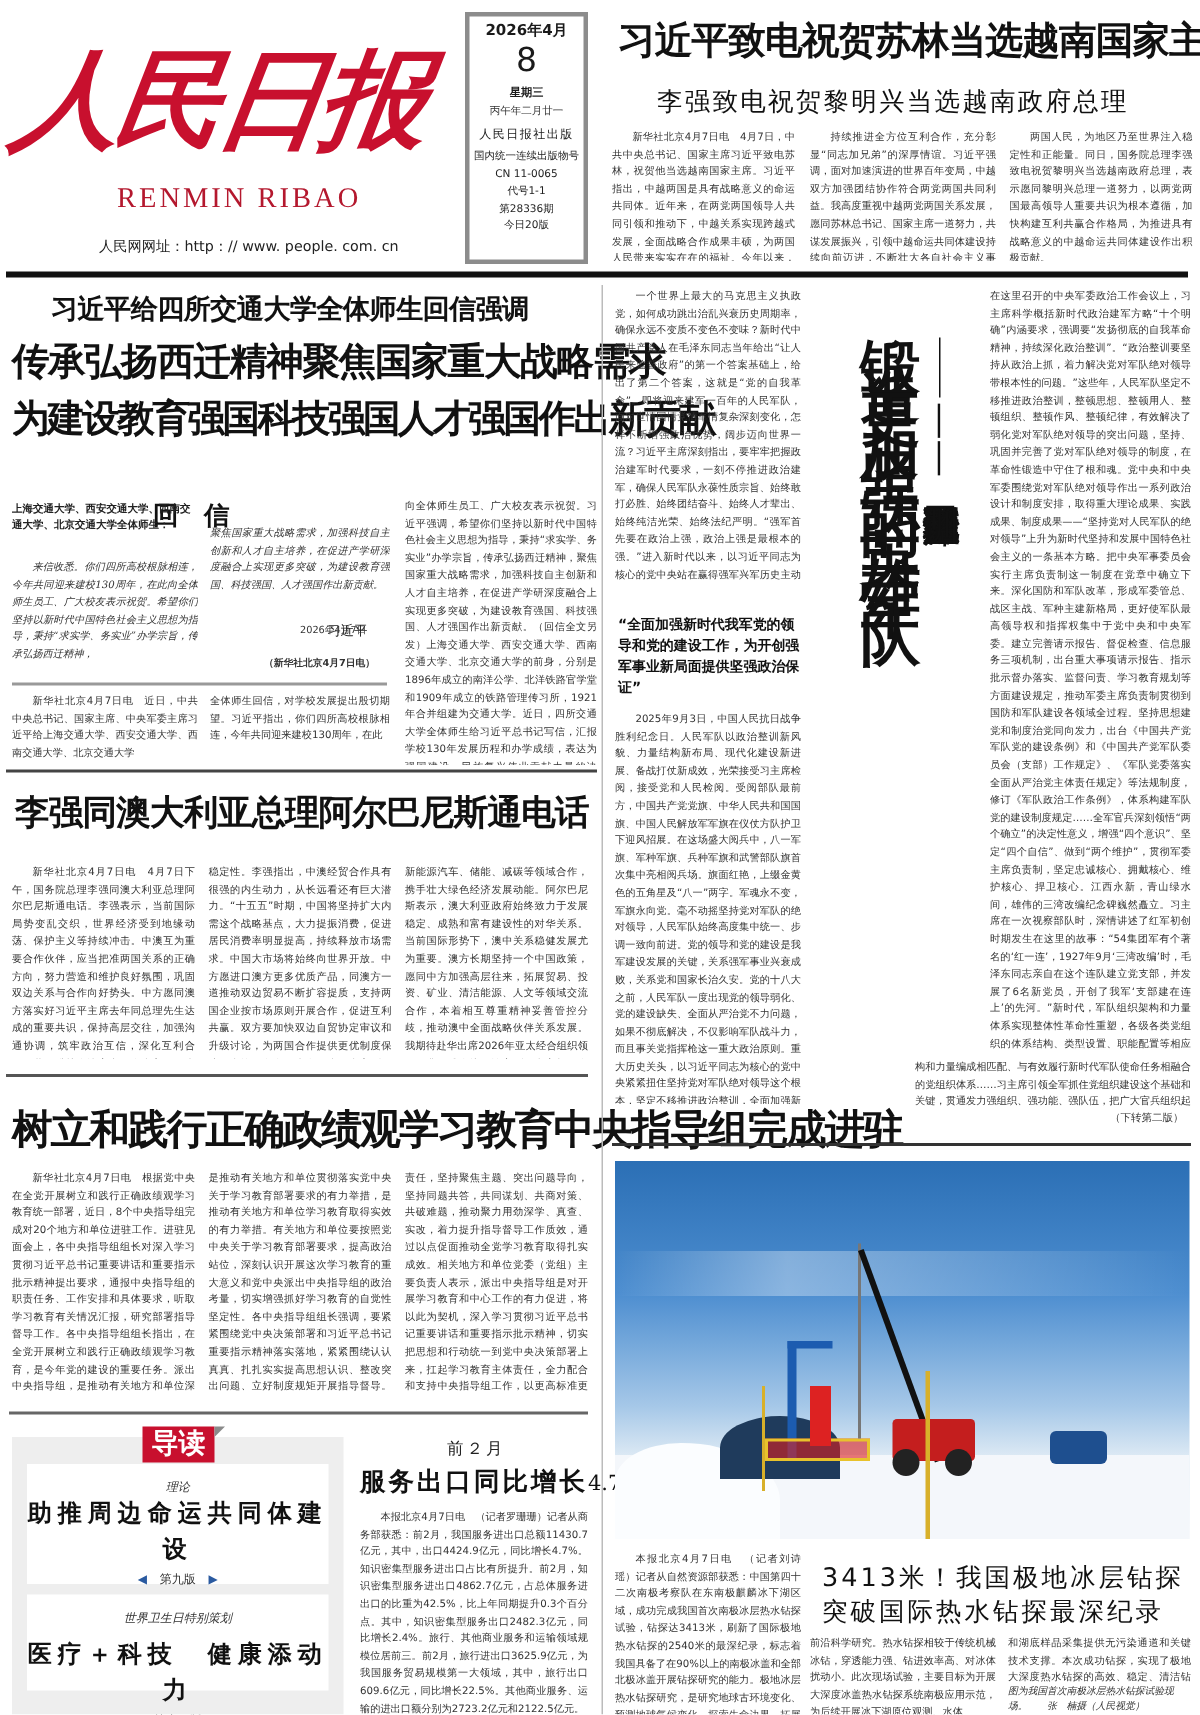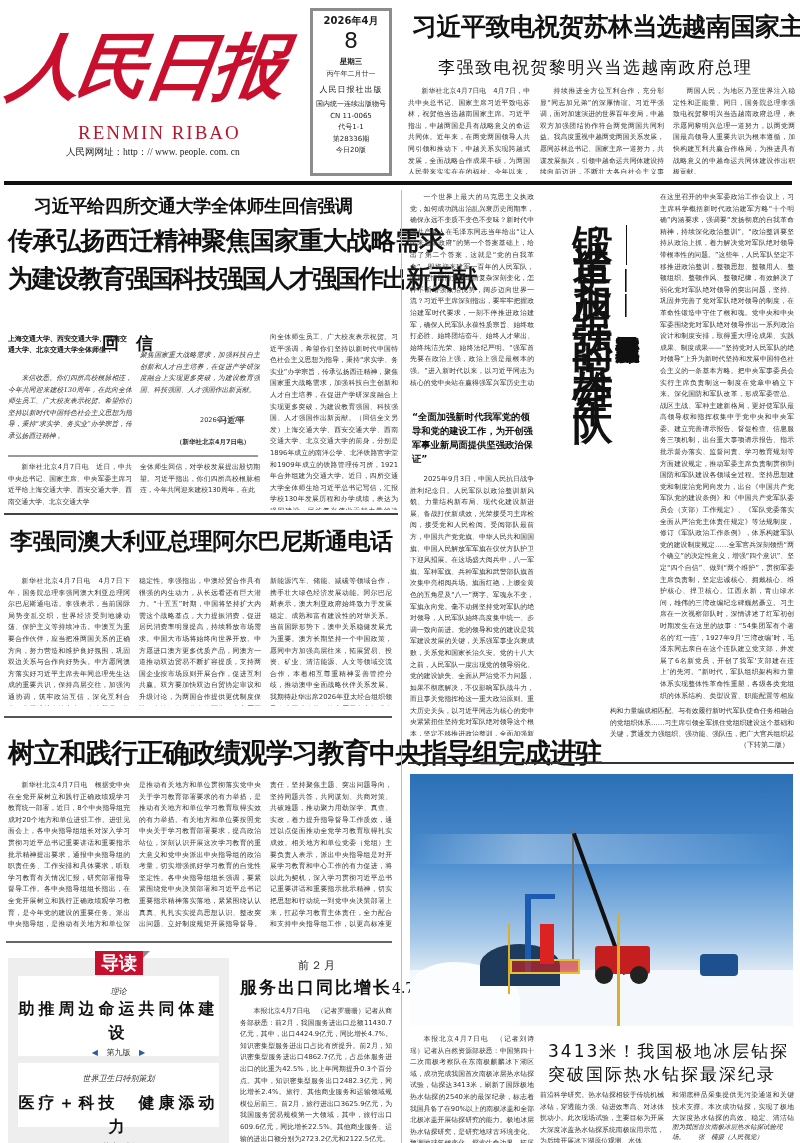--- a/index.html
+++ b/index.html
@@ -4,21 +4,21 @@
 <style>
   * { box-sizing: border-box; margin: 0; padding: 0; }
   html, body { width: 800px; height: 1143px; background: #ffffff; overflow: hidden; }
   body { position: relative; font-family: "DejaVu Sans", sans-serif; color: #1a1a1a; }
   .abs { position: absolute; }
   .serif { font-family: "DejaVu Serif", serif; }
 
   
   .logo-cn { left: 10px; top: 8px; width: 300px; height: 115px; font-family: "DejaVu Serif", serif; font-weight: bold; font-style: italic; color: #c8102e; font-size: 72px; letter-spacing: -4px; line-height: 115px; transform: skewX(-8deg); }
   .logo-en { left: 78px; top: 122px; font-family: "Liberation Serif", serif; font-size: 19px; color: #b4182e; letter-spacing: 2px; }
-  .website { left: 66px; top: 146px; font-size: 9.5px; color: #222; font-family: Liberation Serif, serif; }
+  .website { left: 66px; top: 158px; font-size: 9.5px; color: #222; }
   .datebox { left: 310px; top: 8px; width: 82px; height: 168px; border: 3px solid #8c8c8c; text-align: center; background: #fff; }
   .datebox div { line-height: 1.2; }
   .db-ym { font-size: 10px; margin-top: 4px; font-weight: bold; }
   .db-day { font-size: 22px; margin-top: 1px; }
   .db-week { font-size: 7.5px; font-weight: bold; margin-top: 3px; }
   .db-lunar { font-size: 7px; margin-top: 4px; color: #333; }
   .db-pub { font-size: 8px; margin-top: 6px; letter-spacing: 1px; }
   .db-sm { font-size: 7px; margin-top: 3px; color: #222; }
 
   

